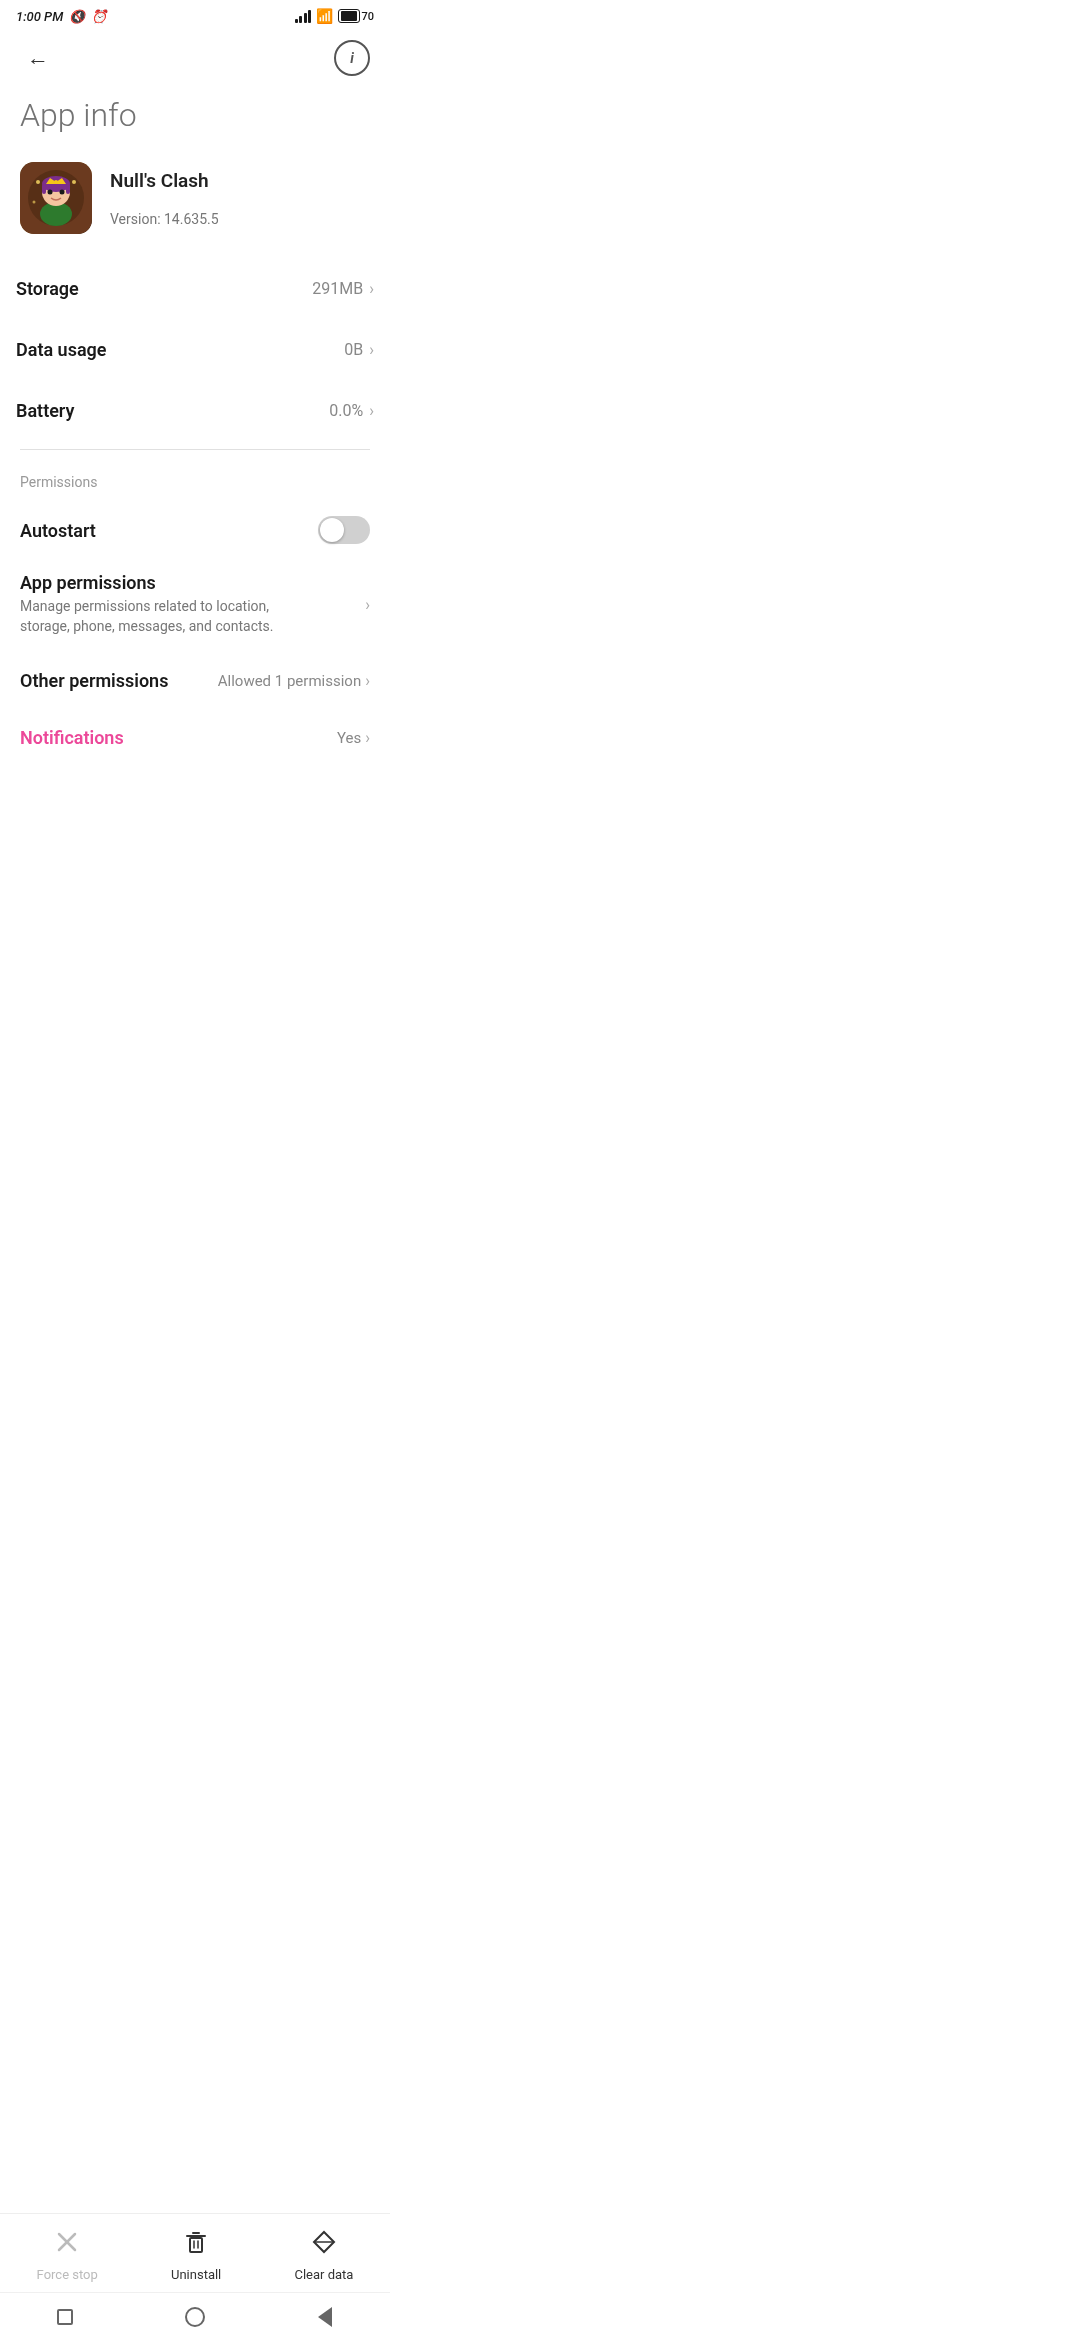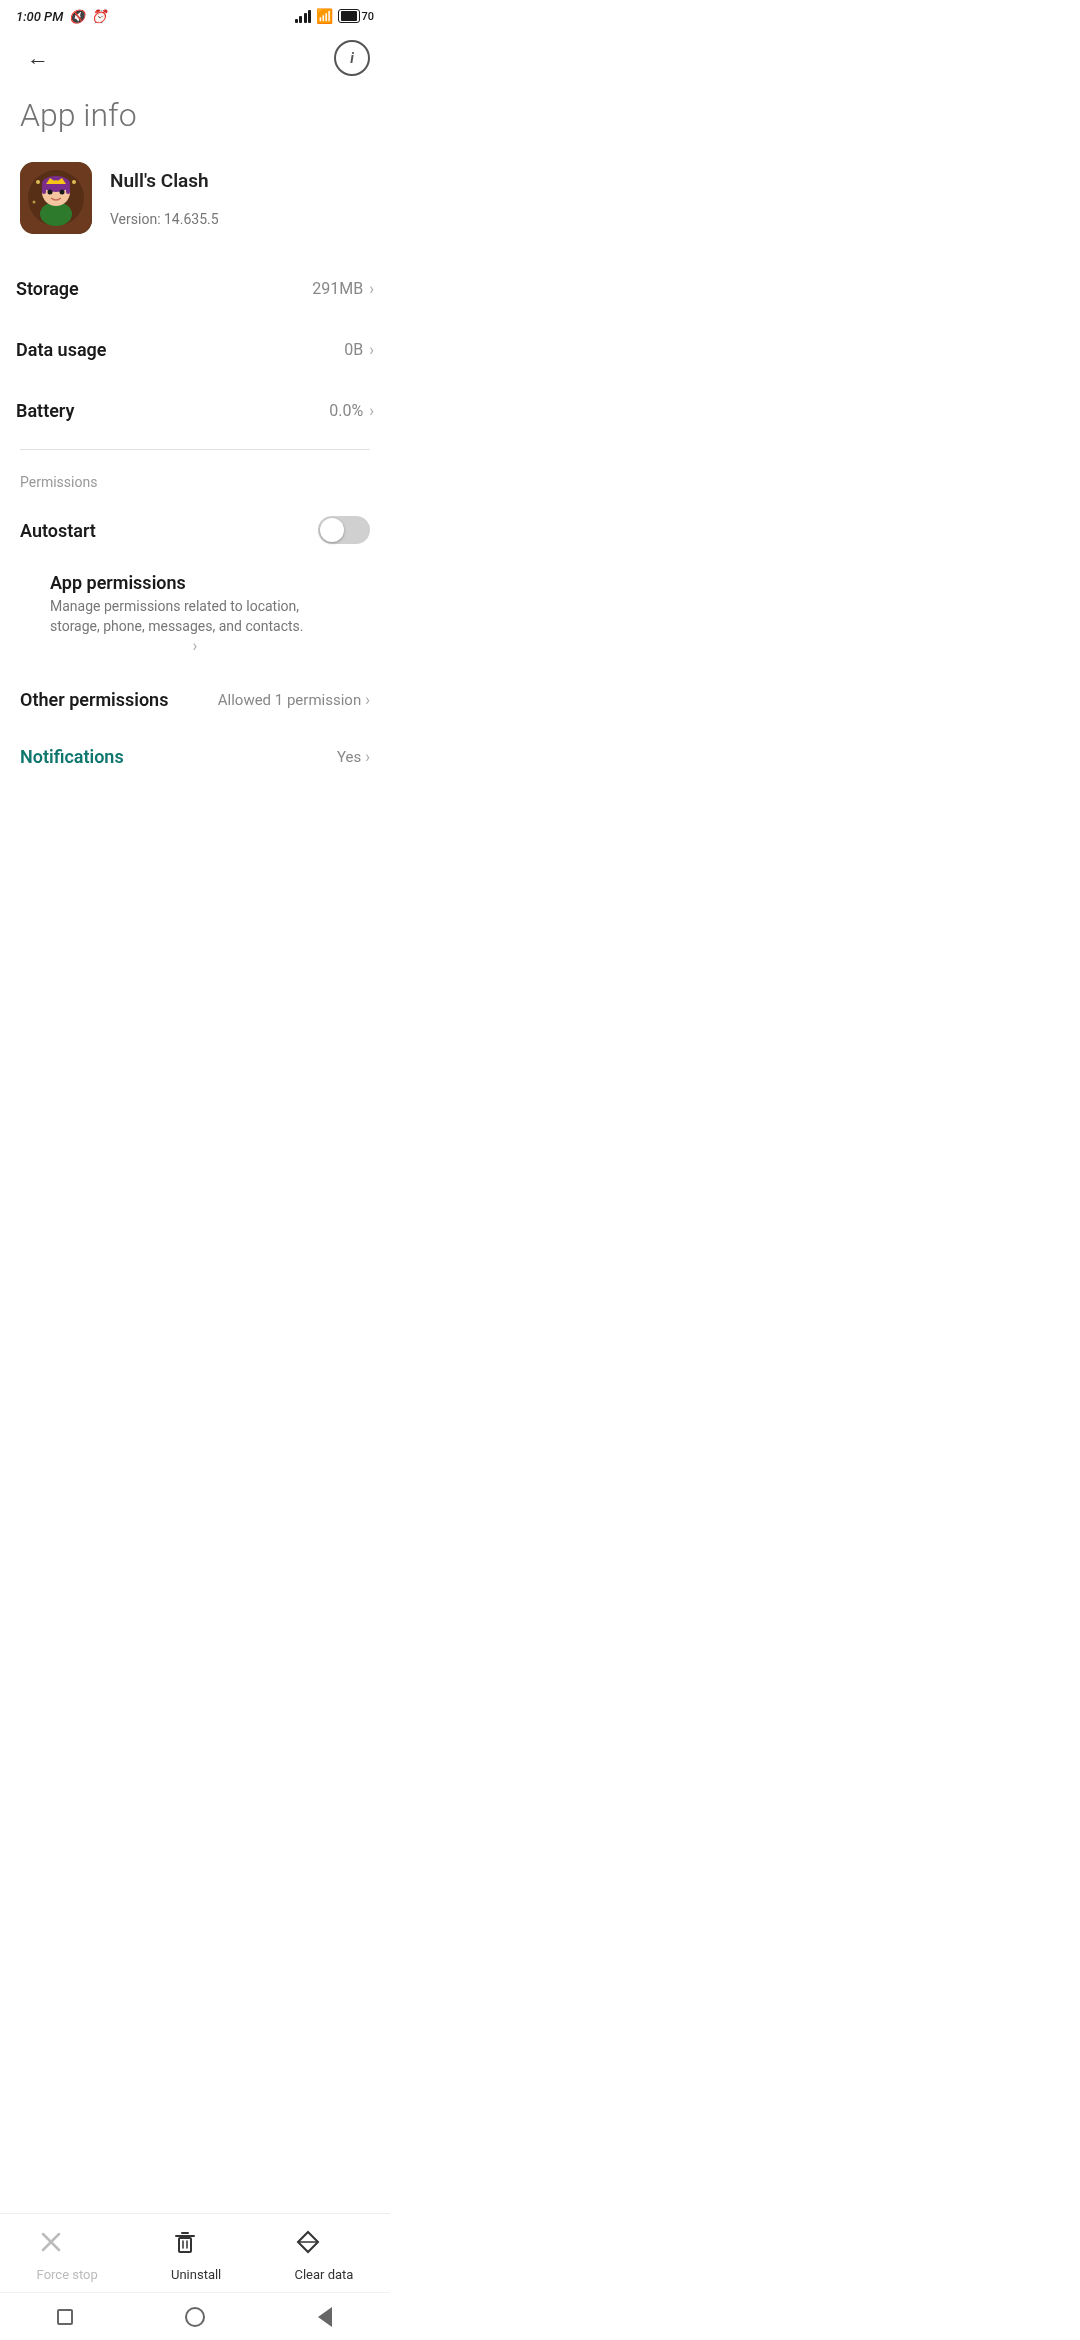--- a/index.html
+++ b/index.html
@@ -217,21 +217,20 @@
       transition: left 0.2s;
     }
 
     
     .app-permissions-row {
       display: flex;
       justify-content: space-between;
       align-items: center;
       padding: 14px 0;
       cursor: pointer;
-      flex-direction: column;
     }
     .app-permissions-text .title {
       font-size: 18px;
       font-weight: 600;
       color: #1a1a1a;
     }
     .app-permissions-text .subtitle {
       font-size: 14px;
       color: #777;
       margin-top: 4px;
@@ -264,21 +263,21 @@
     .notifications-row {
       display: flex;
       justify-content: space-between;
       align-items: center;
       padding: 16px 0;
       cursor: pointer;
     }
     .notifications-label {
       font-size: 18px;
       font-weight: 600;
-      color: #0f766e;
+      color: #ec4899;
     }
     .notifications-value {
       display: flex;
       align-items: center;
       gap: 4px;
       color: #888;
       font-size: 15px;
     }
 
     
@@ -291,20 +290,21 @@
       display: flex;
       justify-content: space-around;
       align-items: center;
       background: #fff;
       padding: 14px 0 10px;
       border-top: 1px solid #eee;
     }
     .bottom-action {
       display: flex;
       flex-direction: column;
+      align-items: center;
       gap: 5px;
       cursor: pointer;
     }
     .bottom-action-icon {
       font-size: 26px;
       color: #333;
     }
     .bottom-action-icon.disabled {
       color: #bbb;
     }

